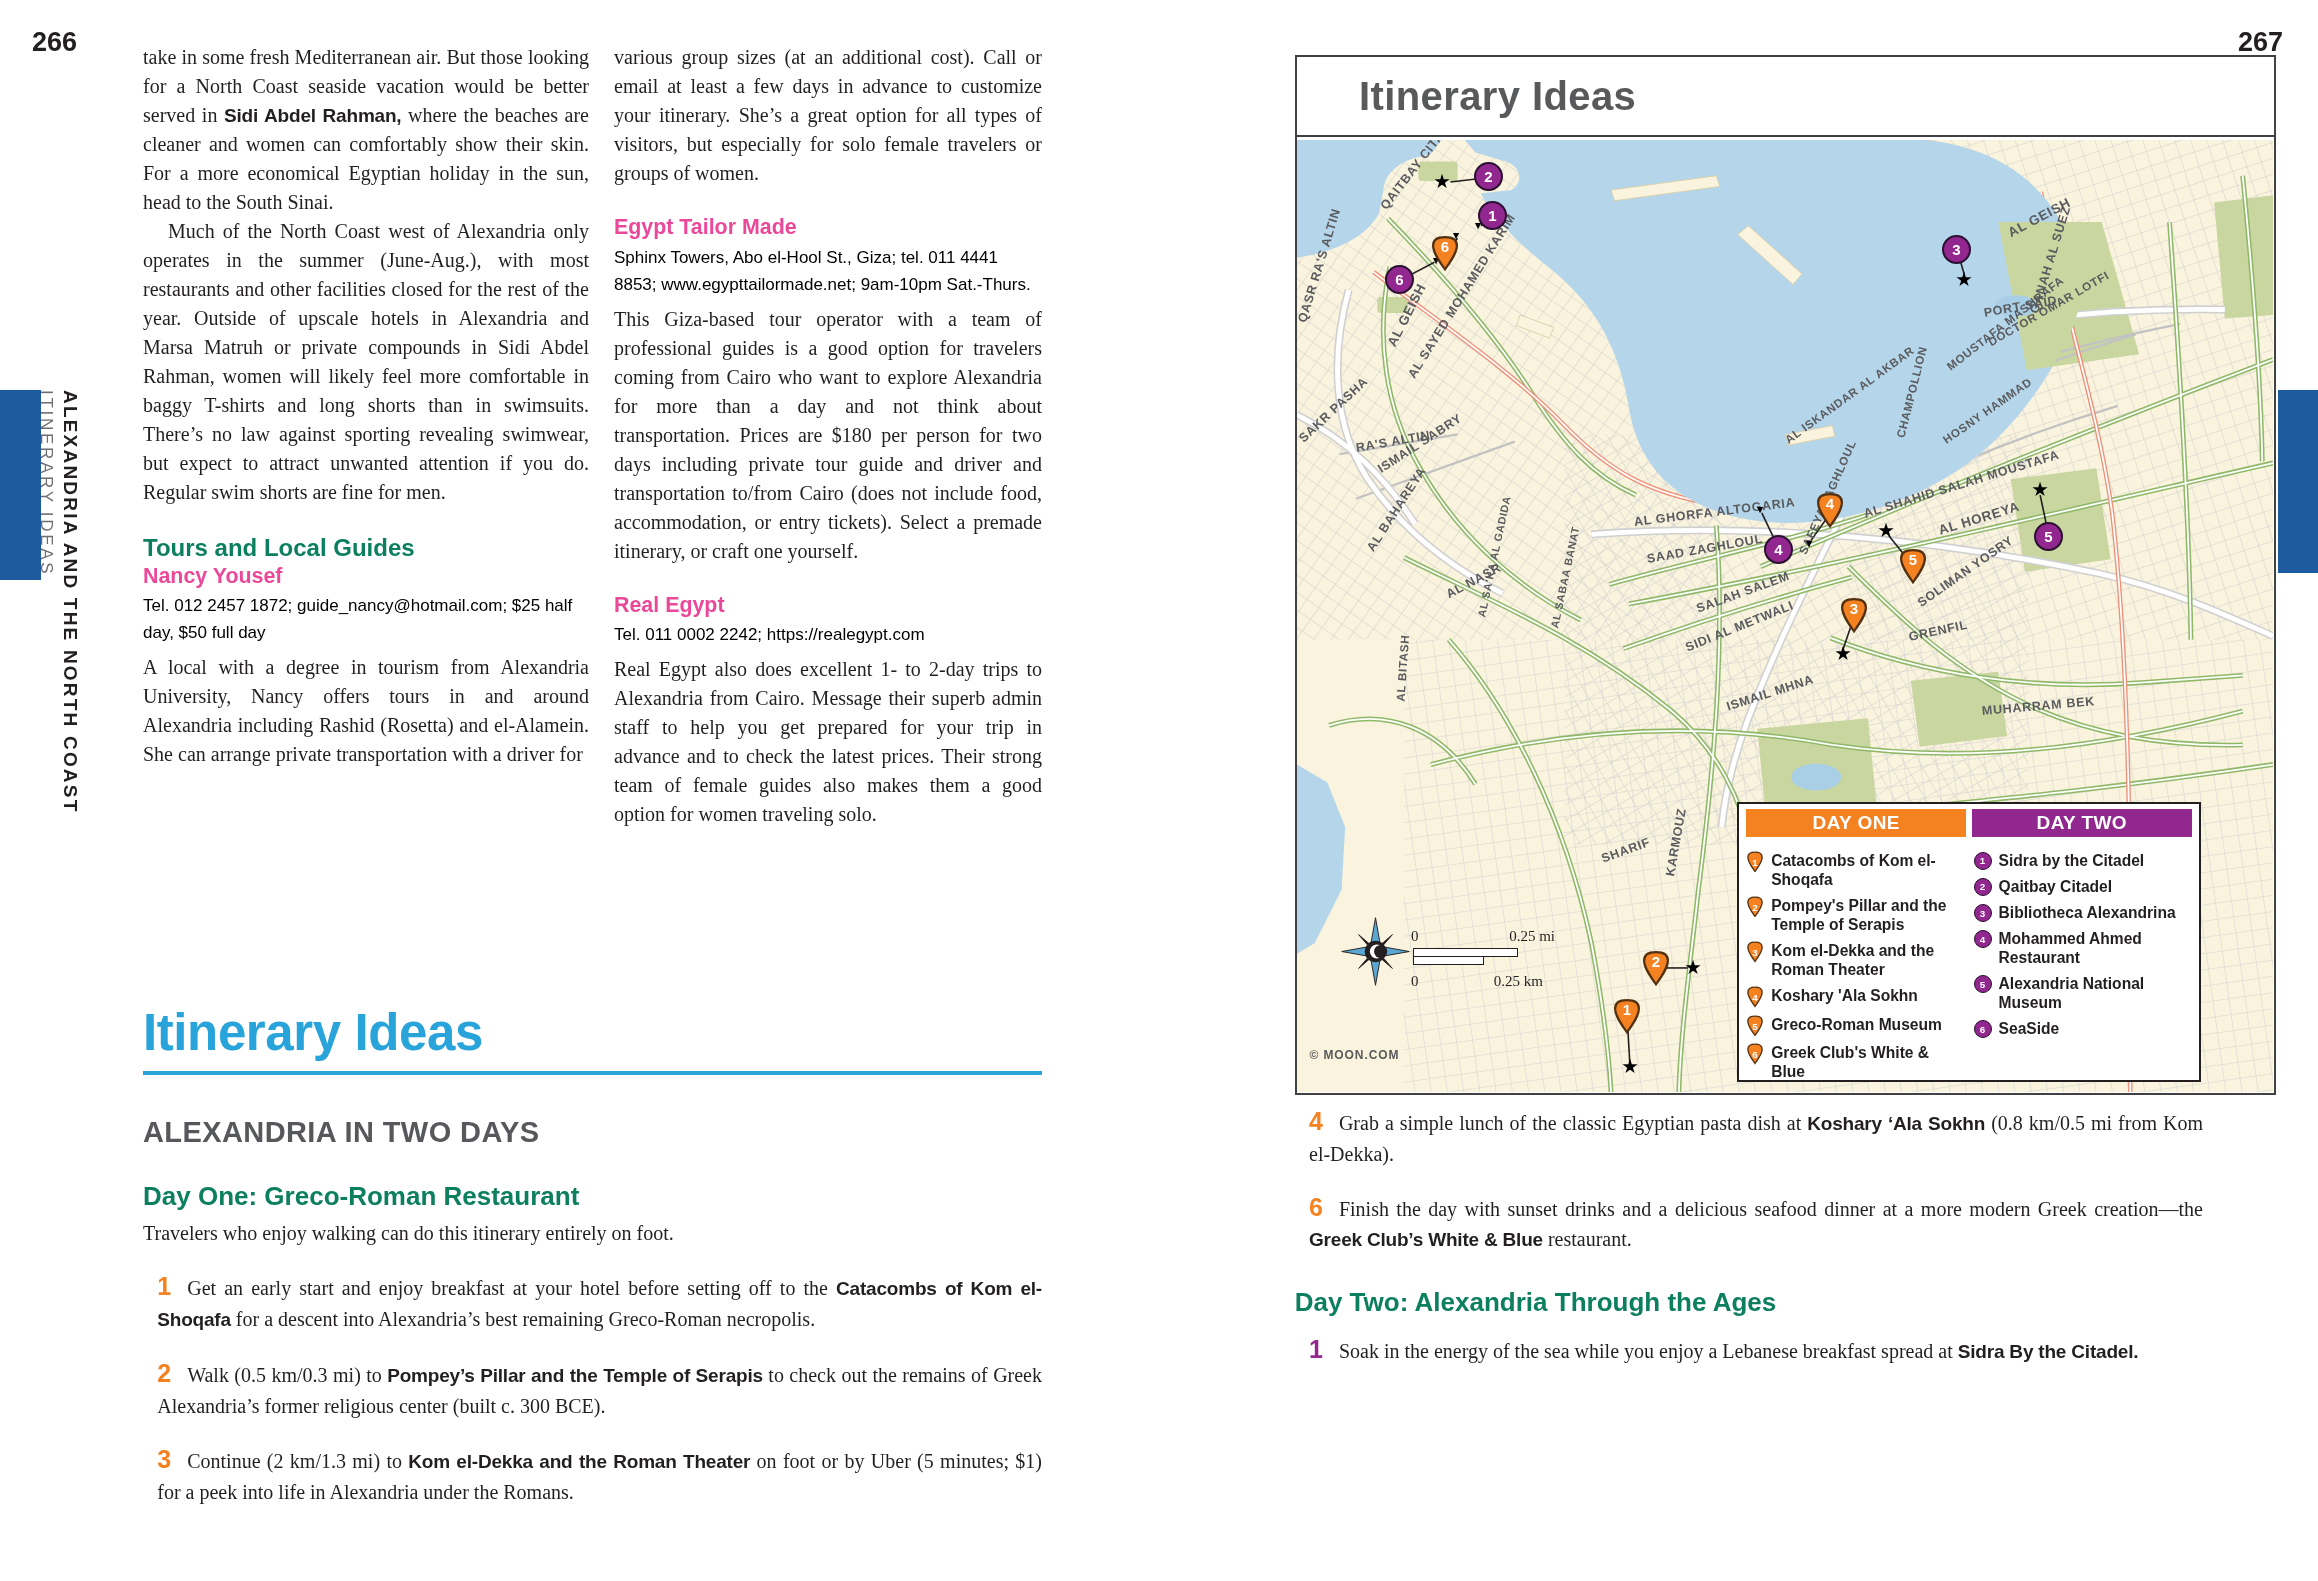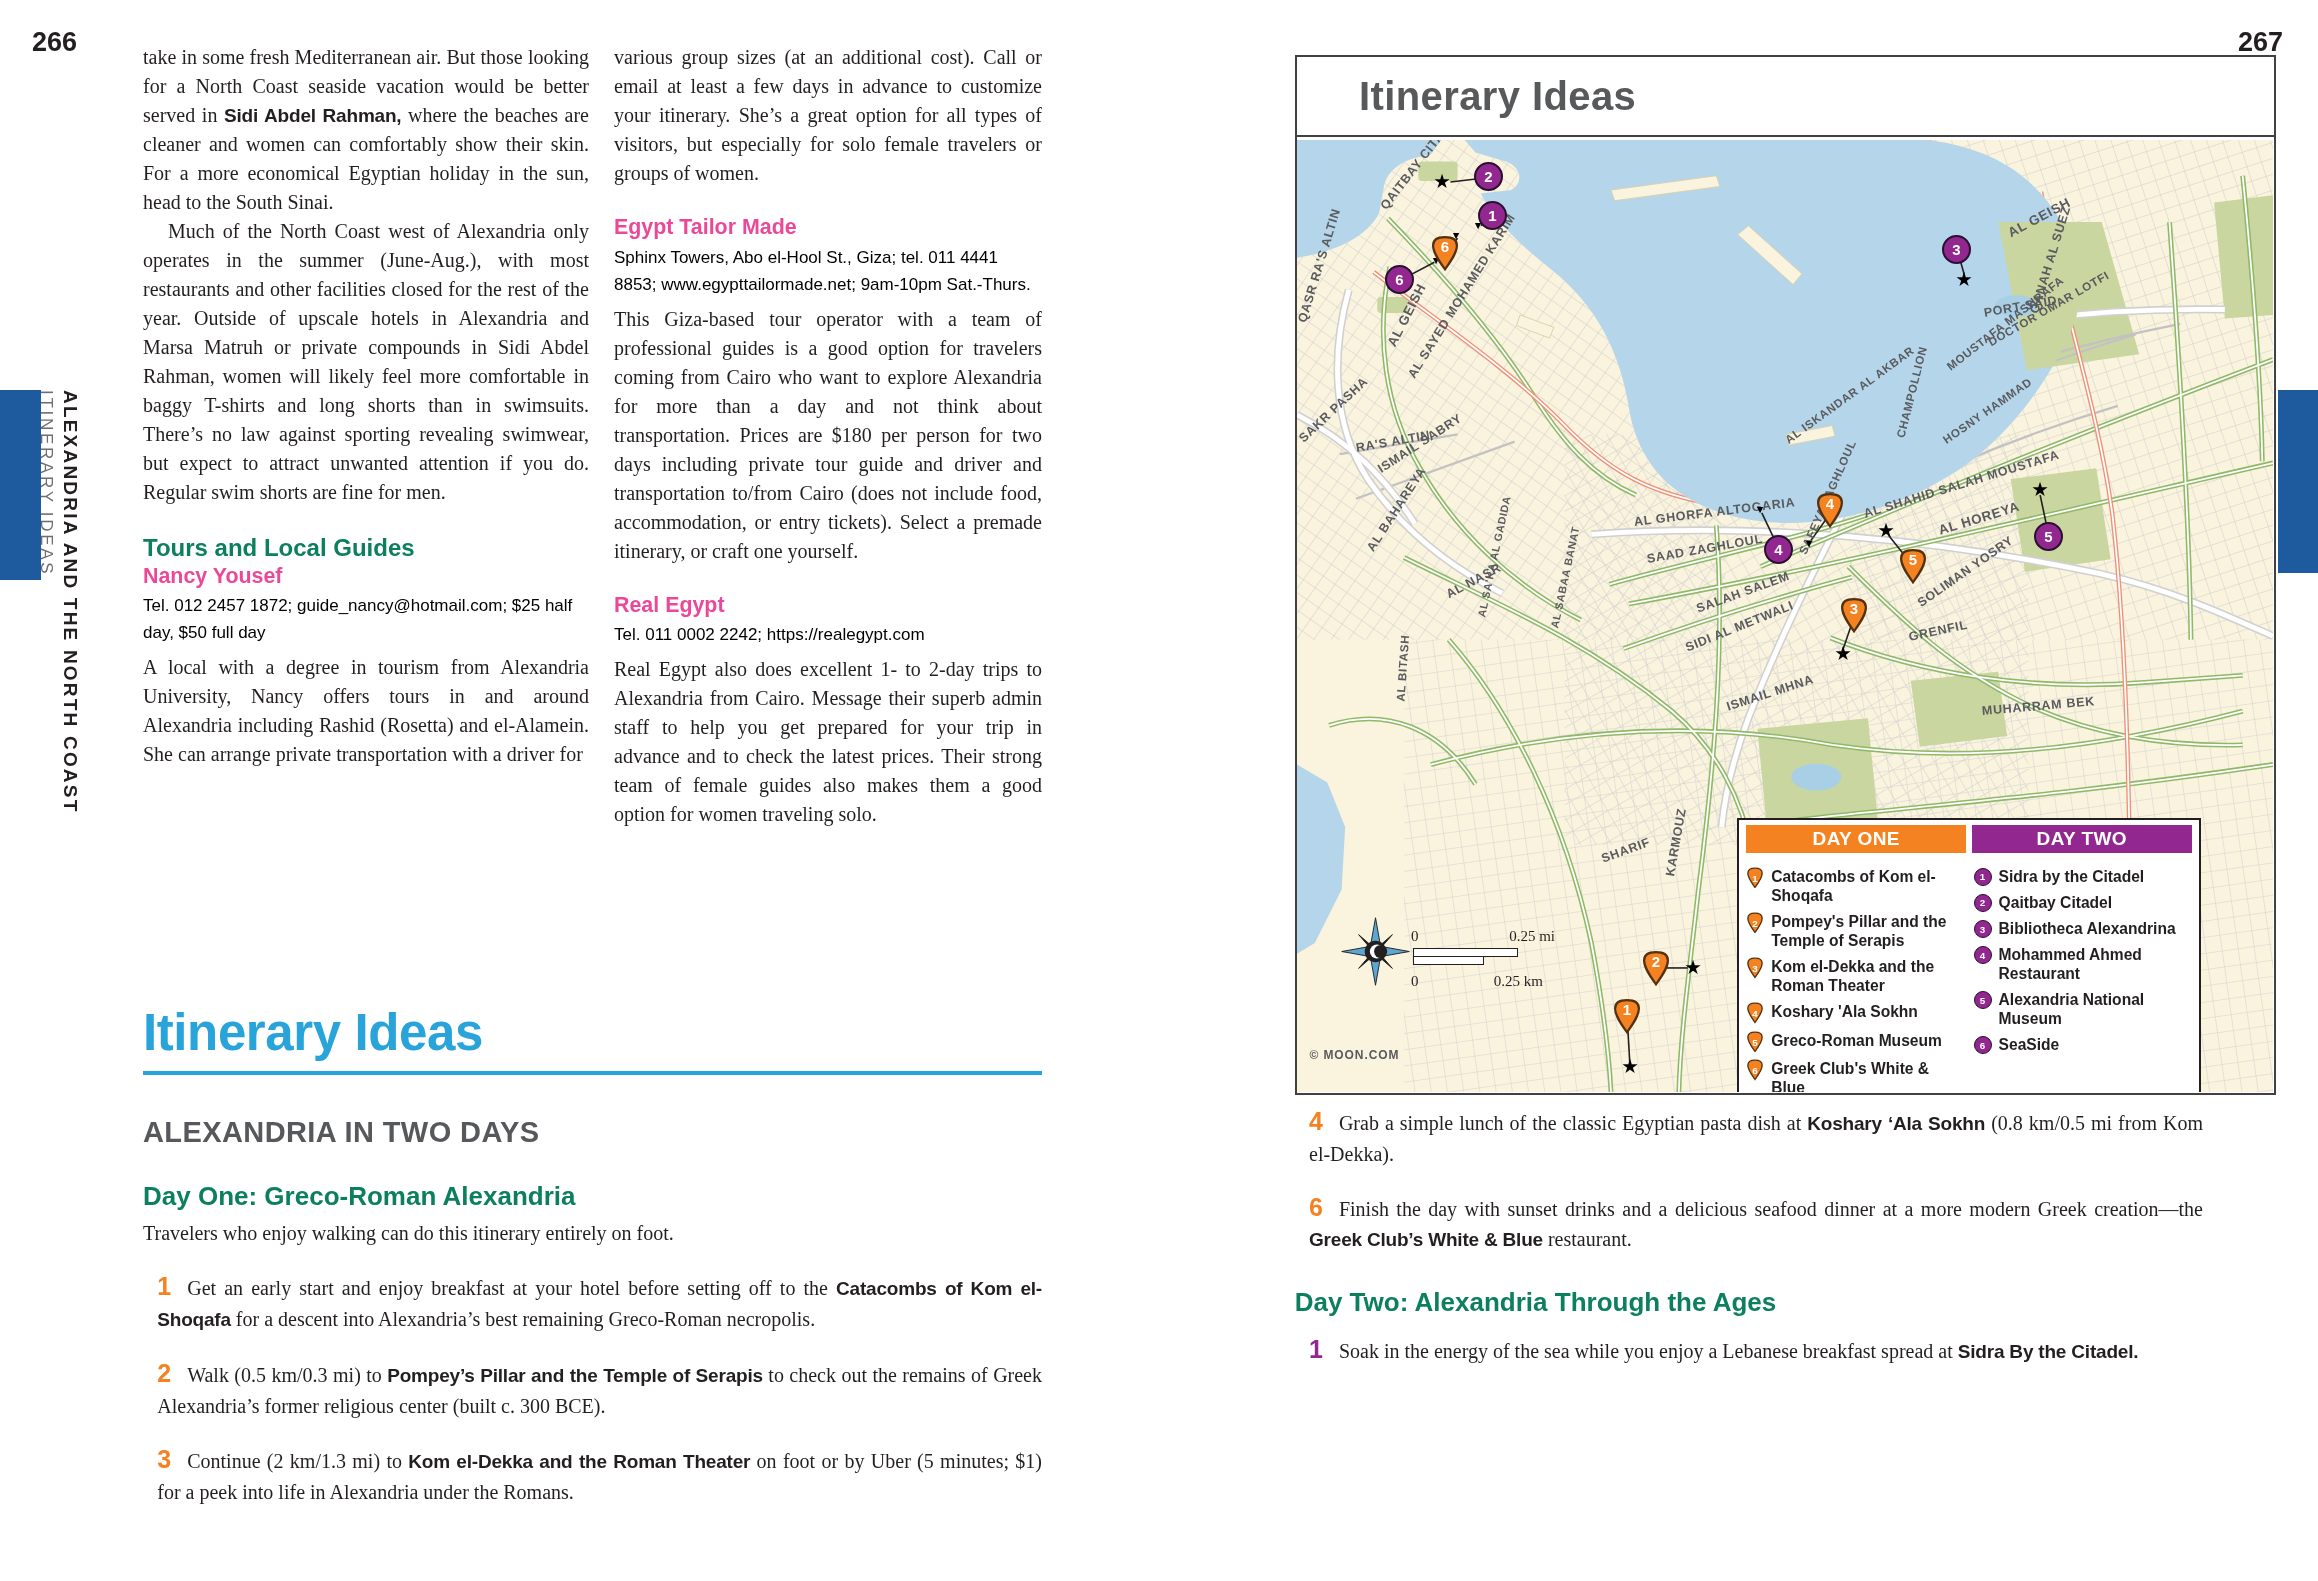--- a/index.html
+++ b/index.html
@@ -56,21 +56,21 @@
   .tri{position:absolute;font-size:10.7px;line-height:10.7px;color:#000;transform:translate(-50%,-50%);}
   .pin{position:absolute;width:30px;height:36px;margin:-18px 0 0 -15px;}
   .pin svg{display:block;}
   .pnum{position:absolute;top:2.7px;left:0;width:100%;text-align:center;color:#fff;font-weight:bold;font-size:15px;}
   .circ{position:absolute;width:29px;height:29px;margin:-15px 0 0 -15px;border-radius:50%;
         background:#92278f;border:2.2px solid #2a1030;box-sizing:border-box;color:#fff;
         display:flex;align-items:center;justify-content:center;font-weight:bold;font-size:15px;}
 
   
   .legend{position:absolute;left:440px;top:662px;width:464px;height:280px;background:#fff;
-          border:2.7px solid #231f20;box-sizing:border-box;padding:5.4px 7.1px;margin-top:16px;}
+          border:2.7px solid #231f20;box-sizing:border-box;padding:5.4px 7.1px;}
   .lg-heads{display:flex;gap:5.4px;}
   .lg-h{flex:1;color:#fff;font-weight:bold;font-size:19px;text-align:center;padding:2.7px 0;letter-spacing:0.4px;}
   .lg-h.d1{background:#f58220;} .lg-h.d2{background:#92278f;}
   .lg-cols{display:flex;gap:9px;}
   .lg-col{flex:1;padding-top:7.1px;}
   .lg-item{display:flex;gap:7.1px;margin:7.1px 0;font-size:15.6px;font-weight:bold;line-height:19px;align-items:flex-start;}
   .lg-pin{width:18px;height:21.4px;position:relative;flex:0 0 18px;margin-top:0px;}
   .lg-pin .pnum{font-size:9.8px;top:1.8px;}
   .lg-dot{width:18px;height:18px;border-radius:50%;background:#92278f;border:1.8px solid #2a1030;
           box-sizing:border-box;color:#fff;font-size:9.8px;font-weight:bold;display:flex;align-items:center;
@@ -117,21 +117,21 @@
     <p class="body">This Giza-based tour operator with a team of professional guides is a good option for travelers coming from Cairo who want to explore Alexandria for more than a day and not think about transportation. Prices are $180 per person for two days including private tour guide and driver and transportation to/from Cairo (does not include food, accommodation, or entry tickets). Select a premade itinerary, or craft one yourself.</p>
     <div class="h-blue">Real Egypt</div>
     <div class="contact">Tel. 011 0002 2242; https://realegypt.com</div>
     <p class="body">Real Egypt also does excellent 1- to 2-day trips to Alexandria from Cairo. Message their superb admin staff to help you get prepared for your trip in advance and to check the latest prices. Their strong team of female guides also makes them a good option for women traveling solo.</p>
   </div>
 
   <div class="itin">
     <div class="itin-title">Itinerary Ideas</div>
     <div class="rule"></div>
     <div class="sect">ALEXANDRIA IN TWO DAYS</div>
-    <div class="dayh">Day One: Greco-Roman Alexandria</div>
+    <div class="dayh">Day One: Greco-Roman Restaurant</div>
     <div class="intro">Travelers who enjoy walking can do this itinerary entirely on foot.</div>
     <div class="items">
       <p class="item"><span class="inum o">1</span><span>Get an early start and enjoy breakfast at your hotel before setting off to the </span><span class="bname">Catacombs of Kom el-Shoqafa</span><span> for a descent into Alexandria’s best remaining Greco-Roman necropolis.</span></p>
       <p class="item"><span class="inum o">2</span><span>Walk (0.5 km/0.3 mi) to </span><span class="bname">Pompey’s Pillar and the Temple of Serapis</span><span> to check out the remains of Greek Alexandria’s former religious center (built c. 300 BCE).</span></p>
       <p class="item"><span class="inum o">3</span><span>Continue (2 km/1.3 mi) to </span><span class="bname">Kom el-Dekka and the Roman Theater</span><span> on foot or by Uber (5 minutes; $1) for a peek into life in Alexandria under the Romans.</span></p>
     </div>
   </div>
 
   <div class="ritems">
     <p class="item" style="margin-top:0"><span class="inum o">4</span><span>Grab a simple lunch of the classic Egyptian pasta dish at </span><span class="bname">Koshary ‘Ala Sokhn</span><span> (0.8 km/0.5 mi from Kom el-Dekka).</span></p>

